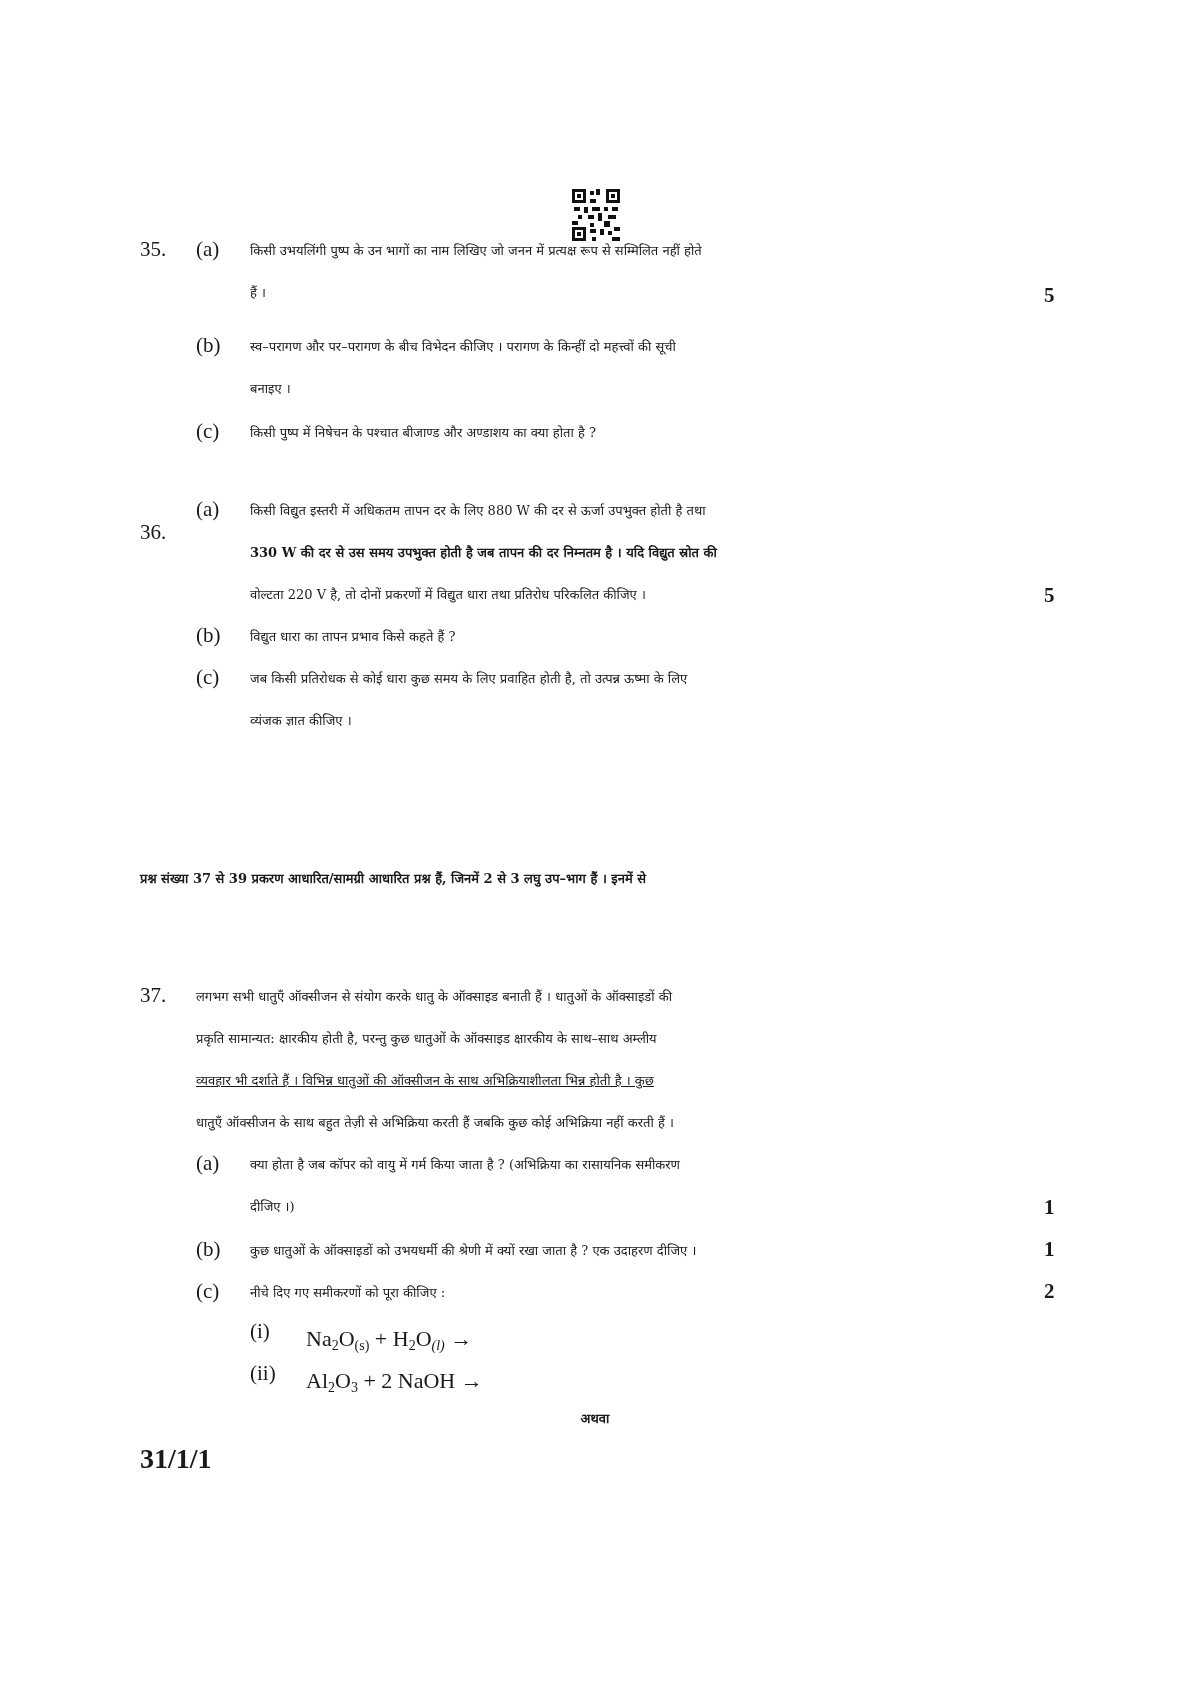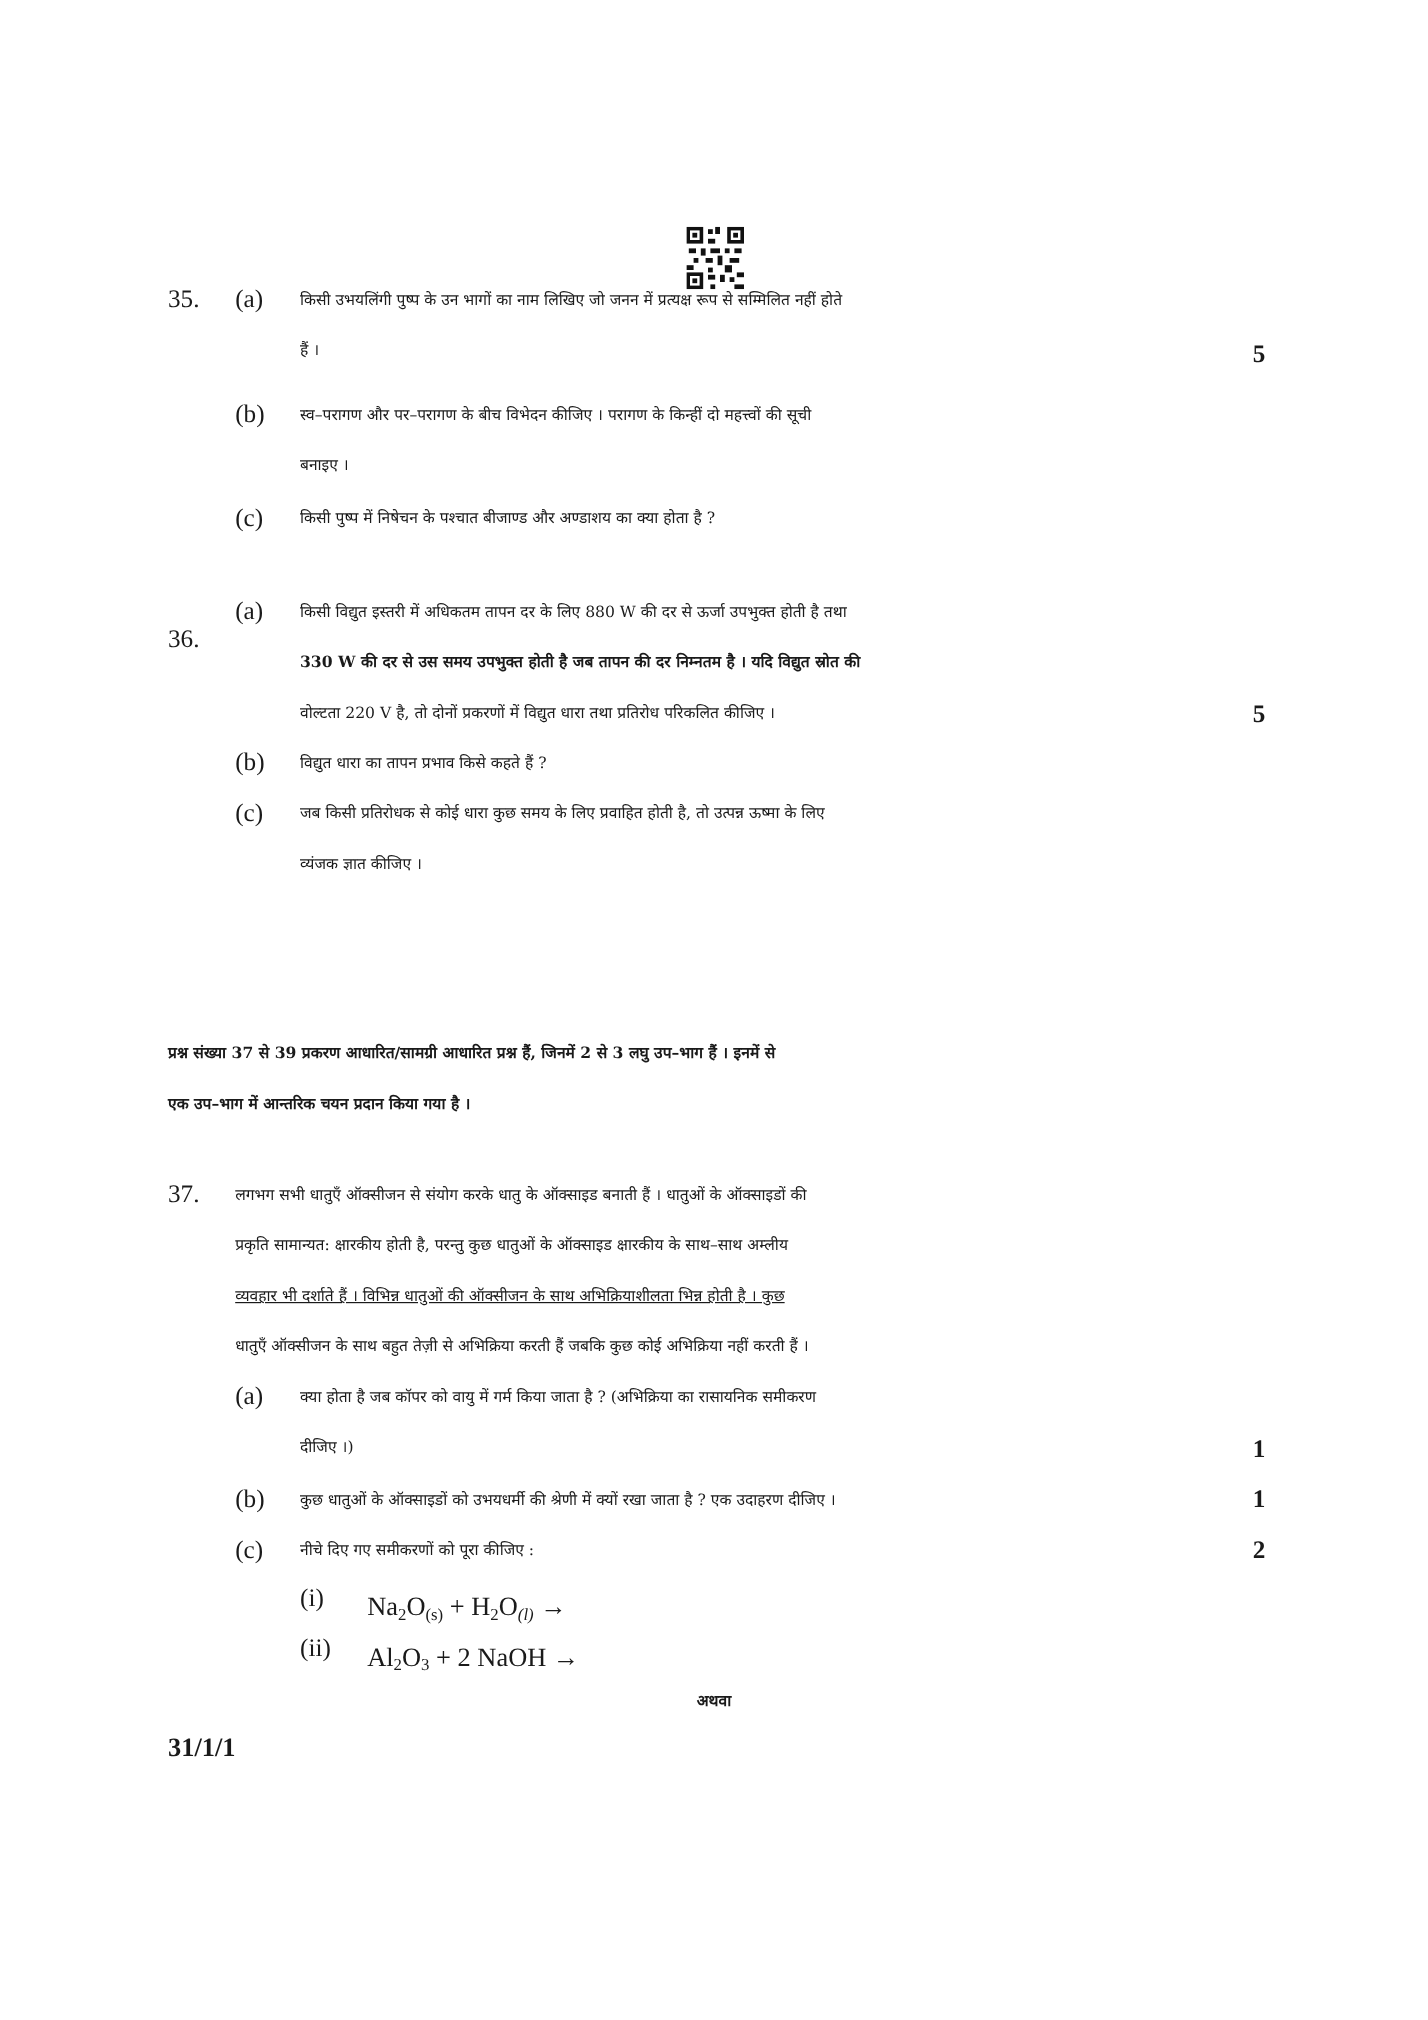--- a/index.html
+++ b/index.html
@@ -8,21 +8,21 @@
   .page { position:absolute; left:0; top:11px; width:1190px; height:1683px; }
   .qr { position:absolute; left:572px; top:178px; width:48px; height:52px; }
   .line { position:absolute; font-size:13px; line-height:24px; white-space:nowrap; }
   .num { position:absolute; font-family:"Liberation Serif", serif; font-size:21px; }
   .lbl { position:absolute; font-family:"Liberation Serif", serif; font-size:21px; }
   .marks { position:absolute; left:1044px; font-family:"Liberation Serif", serif; font-weight:bold; font-size:21px; }
   .bold { font-weight:bold; }
   .center { position:absolute; left:0; width:1190px; text-align:center; }
   .chem { font-family:Liberation Serif, serif; font-size:22px;margin-top:10px; }
   sub { font-size:14px; vertical-align:-4px; }
-  .footer-code { position:absolute; left:140px; top:1432px; font-family:"Liberation Serif", serif; font-weight:bold; font-size:22px; }
+  .footer-code { position:absolute; left:140px; top:1432px; font-family:"Liberation Serif", serif; font-weight:bold; font-size:28px; }
   .page-no { position:absolute; left:0; width:1190px; top:1432px; text-align:center; font-family:"Liberation Serif", serif; font-weight:bold; font-size:22px; }
 </style>
 </head>
 <body>
 
 <div class="page">
 
   <svg class="qr" viewBox="0 0 24 26">
     <rect x="0" y="0" width="7" height="7" fill="#111"></rect>
       <rect x="1.5" y="1.5" width="4" height="4" fill="#fff"></rect>
@@ -81,21 +81,20 @@
 
     <span class="lbl" style="left:196px;top:612px;">(b)</span>
     <span class="line" style="left:250px;top:614px;">विद्युत धारा का तापन प्रभाव किसे कहते हैं ?</span>
 
     <span class="lbl" style="left:196px;top:654px;">(c)</span>
     <span class="line" style="left:250px;top:656px;">जब किसी प्रतिरोधक से कोई धारा कुछ समय के लिए प्रवाहित होती है, तो उत्पन्न ऊष्मा के लिए</span>
     <span class="line" style="left:250px;top:698px;">व्यंजक ज्ञात कीजिए ।</span>
   </div>
 
   <span class="line bold" style="left:140px;top:856px;">प्रश्न संख्या 37 से 39 प्रकरण आधारित/सामग्री आधारित प्रश्न हैं, जिनमें 2 से 3 लघु उप–भाग हैं । इनमें से</span>
-  <span class="line bold" style="left:140px;top:898px;">एक उप–भाग में आन्तरिक चयन प्रदान किया गया है ।</span>
 
   <div>
     <span class="num" style="left:140px;top:972px;">37.</span>
     <span class="line" style="left:196px;top:974px;">लगभग सभी धातुएँ ऑक्सीजन से संयोग करके धातु के ऑक्साइड बनाती हैं । धातुओं के ऑक्साइडों की</span>
     <span class="line" style="left:196px;top:1016px;">प्रकृति सामान्यत: क्षारकीय होती है, परन्तु कुछ धातुओं के ऑक्साइड क्षारकीय के साथ–साथ अम्लीय</span>
     <span class="line" style="left:196px;top:1058px;text-decoration:underline;">व्यवहार भी दर्शाते हैं । विभिन्न धातुओं की ऑक्सीजन के साथ अभिक्रियाशीलता भिन्न होती है । कुछ</span>
     <span class="line" style="left:196px;top:1100px;">धातुएँ ऑक्सीजन के साथ बहुत तेज़ी से अभिक्रिया करती हैं जबकि कुछ कोई अभिक्रिया नहीं करती हैं ।</span>
 
     <span class="lbl" style="left:196px;top:1140px;">(a)</span>
     <span class="line" style="left:250px;top:1142px;">क्या होता है जब कॉपर को वायु में गर्म किया जाता है ? (अभिक्रिया का रासायनिक समीकरण</span>

